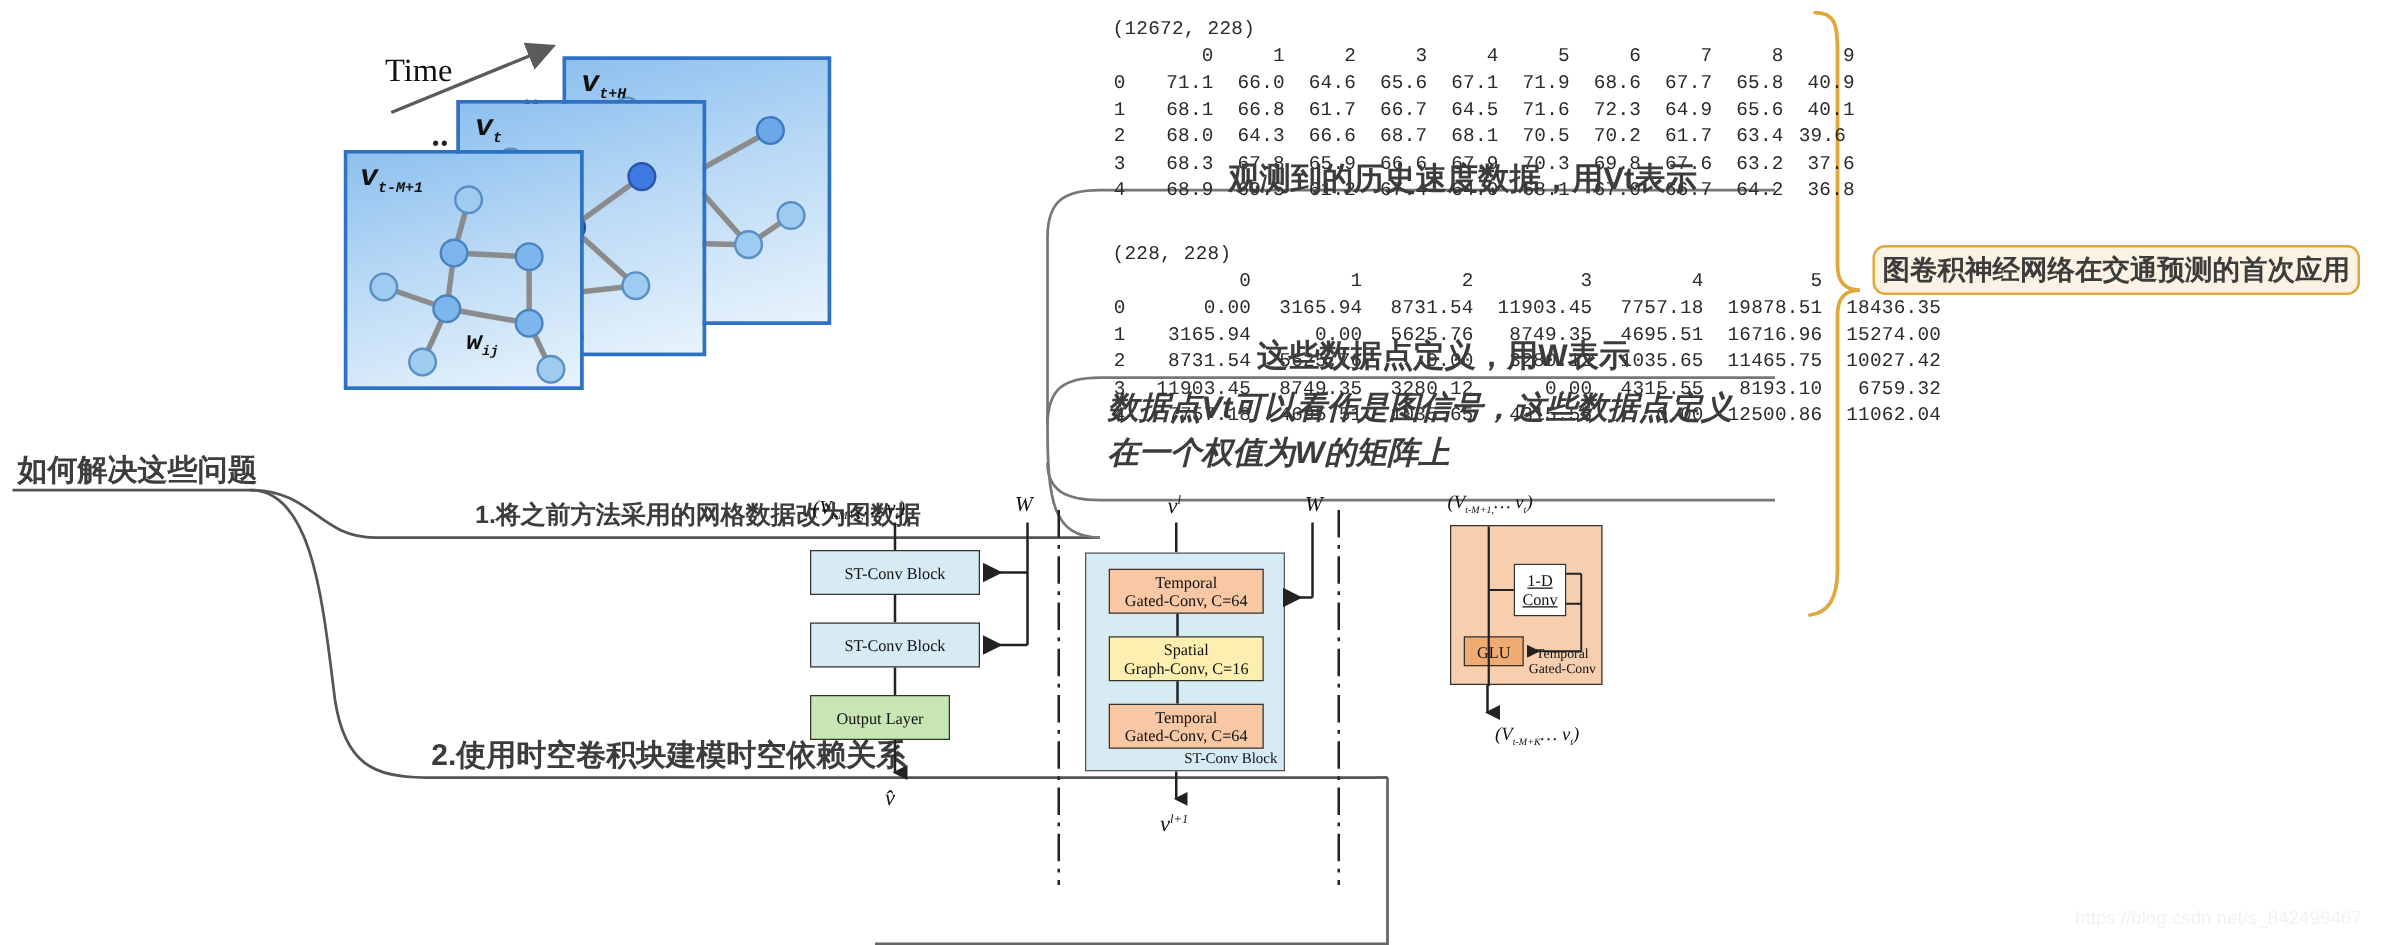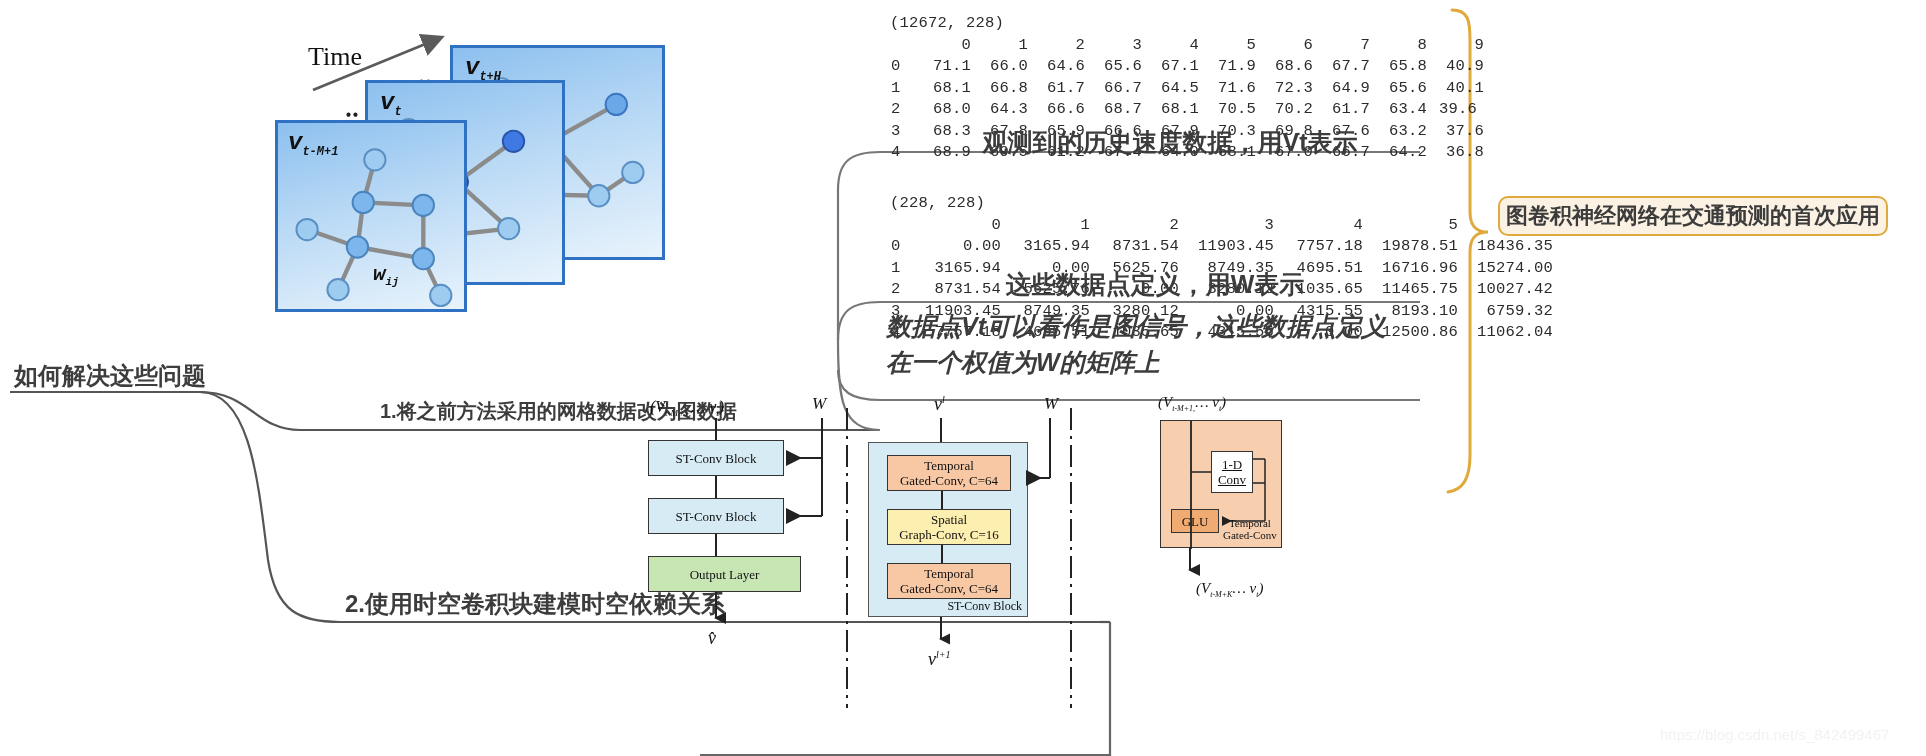--- a/index.html
+++ b/index.html
@@ -337,21 +337,21 @@
 
   <div class="vline" style="left:75px;top:26px;height:22px;"></div>
   <div class="box b-blue" style="left:8px;top:48px;width:136px;height:36px;">
     <span>ST-Conv Block</span>
   </div>
   <div class="vline" style="left:75px;top:84px;height:22px;"></div>
   <div class="box b-blue" style="left:8px;top:106px;width:136px;height:36px;">
     <span>ST-Conv Block</span>
   </div>
   <div class="vline" style="left:75px;top:142px;height:22px;"></div>
-  <div class="box b-green" style="left:8px;top:164px;width:153px;height:36px;">
+  <div class="box b-green" style="left:8px;top:164px;width:112px;height:36px;">
     <span>Output Layer</span>
   </div>
 
   <svg class="abs" style="left:66px;top:200px;width:20px;height:36px;" viewBox="0 0 20 36">
     <defs>
         <marker id="ad" markerWidth="8" markerHeight="8" refX="4" refY="7" orient="auto">
       <path d="M0,0 L8,0 L4,8 z" fill="#222"></path>
         </marker>
       </defs>
     <line x1="10" y1="0" x2="10" y2="26" stroke="#222" stroke-width="2" marker-end="url(#ad)"></line>

